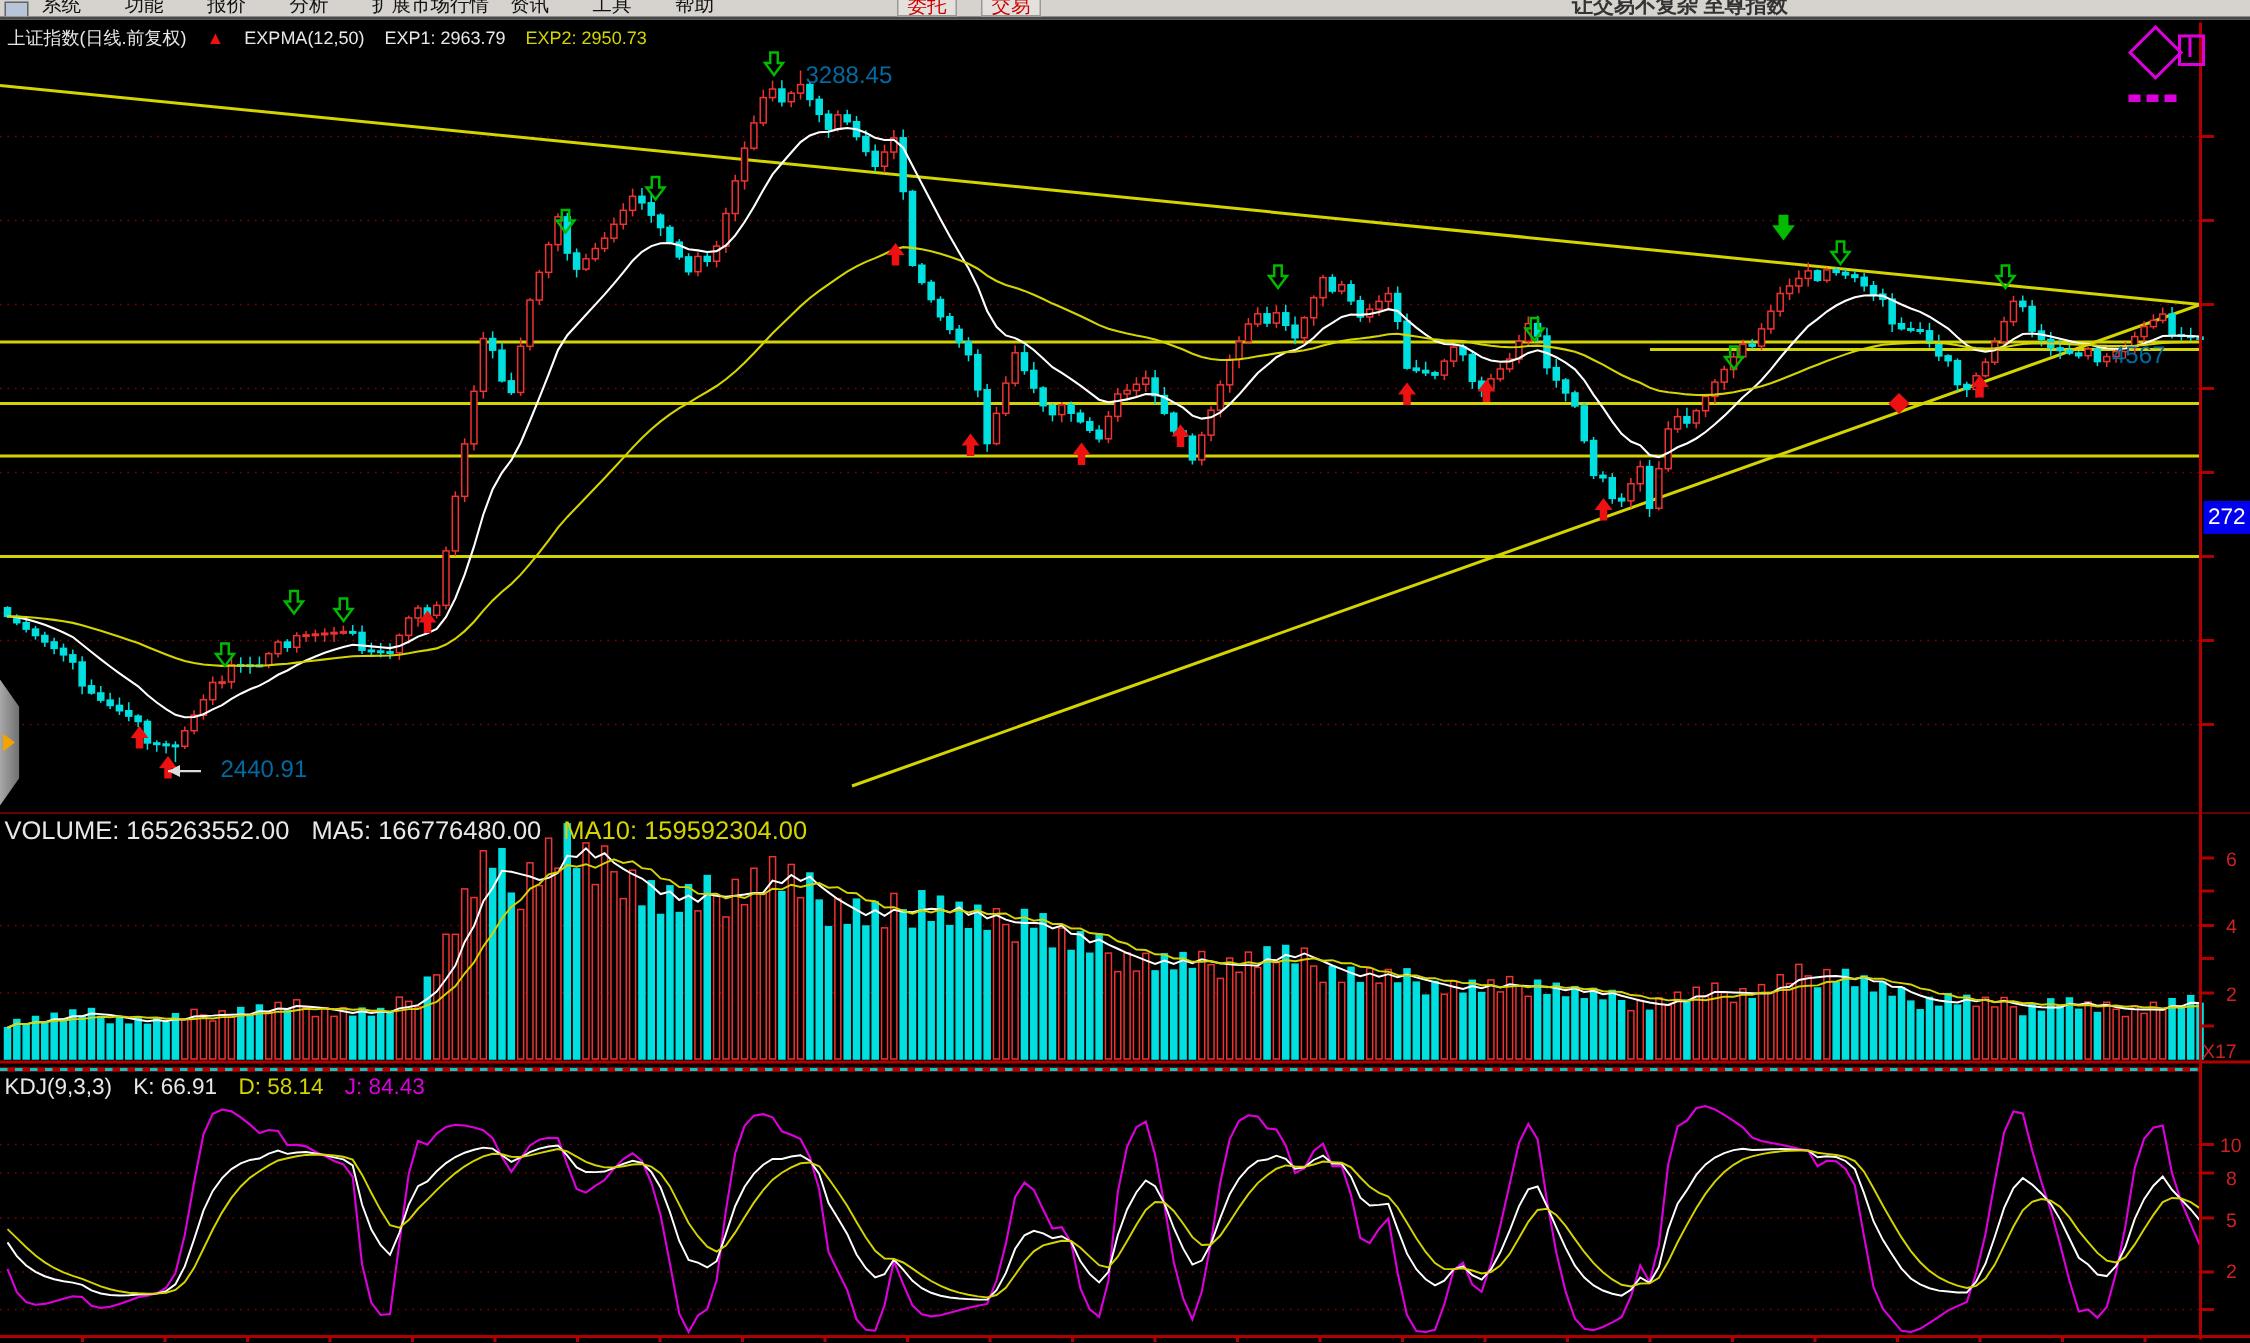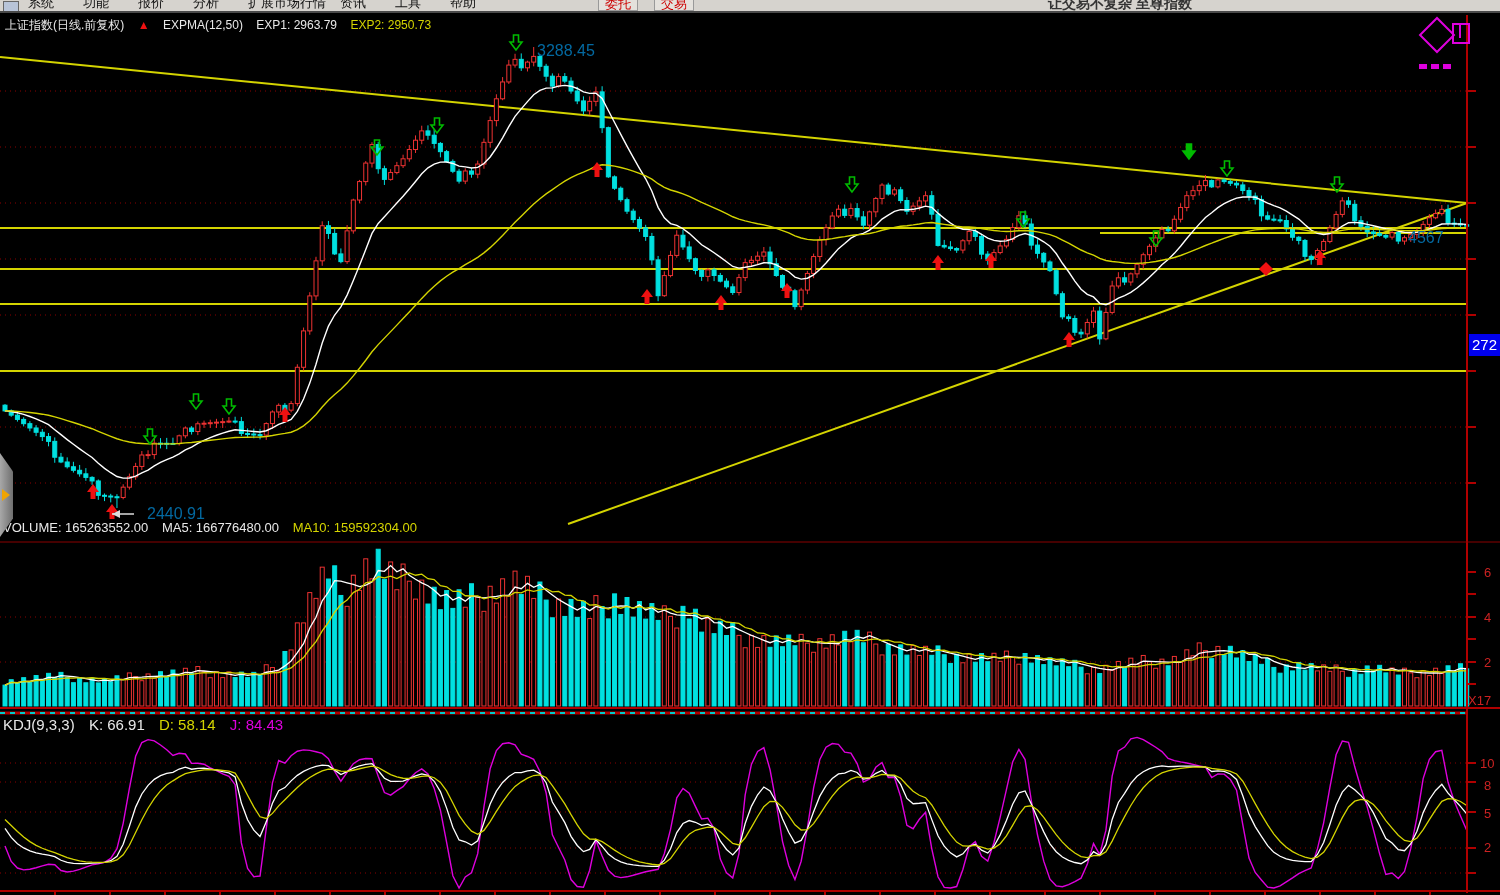--- a/index.html
+++ b/index.html
@@ -11,21 +11,21 @@
   .menu-item{position:absolute;top:-6px;font-size:13px;color:#111;white-space:nowrap;}
   .trade-item{position:absolute;top:-5px;font-size:13px;color:#c00;white-space:nowrap;
     border:1px solid #999;background:#e4e1dc;padding:0 6px;height:14px;line-height:15px;}
   #menu-right{position:absolute;top:-5px;left:1048px;font-size:14px;color:#333;font-weight:bold;white-space:nowrap;}
   #app-icon{position:absolute;left:3px;top:1px;width:14px;height:9px;background:#b8c4d8;border:1px solid #666;}
   
   svg{position:absolute;left:0;top:0;z-index:1;}
   
   .row{position:absolute;z-index:20;white-space:nowrap;font-size:12px;letter-spacing:0;}
   #title-row{left:5px;top:17px;}
-  #vol-row{left:3px;top:520px;font-size:13px;}
+  #vol-row{left:3px;top:544px;font-size:17px;}
   #kdj-row{left:3px;top:716px;font-size:15px;text-align:center;}
   .w{color:#e8e8e8;} .y{color:#d4d400;} .m{color:#dd00dd;} .r{color:#ee1111;}
   .sp{margin-right:10px;}
   
   .pxlabel{position:absolute;z-index:20;color:#0369a1;font-size:16px;white-space:nowrap;}
   #peak-label{left:537px;top:42px;}
   #trough-label{left:137px;top:505px;margin-left:10px;}
   #last-label{left:1408px;top:229px;}
   #cursor-box{position:absolute;left:1469px;top:334px;width:31px;height:22px;background:#0000ee;
     z-index:21;color:#fff;font-size:15px;line-height:22px;padding-left:3px;}

